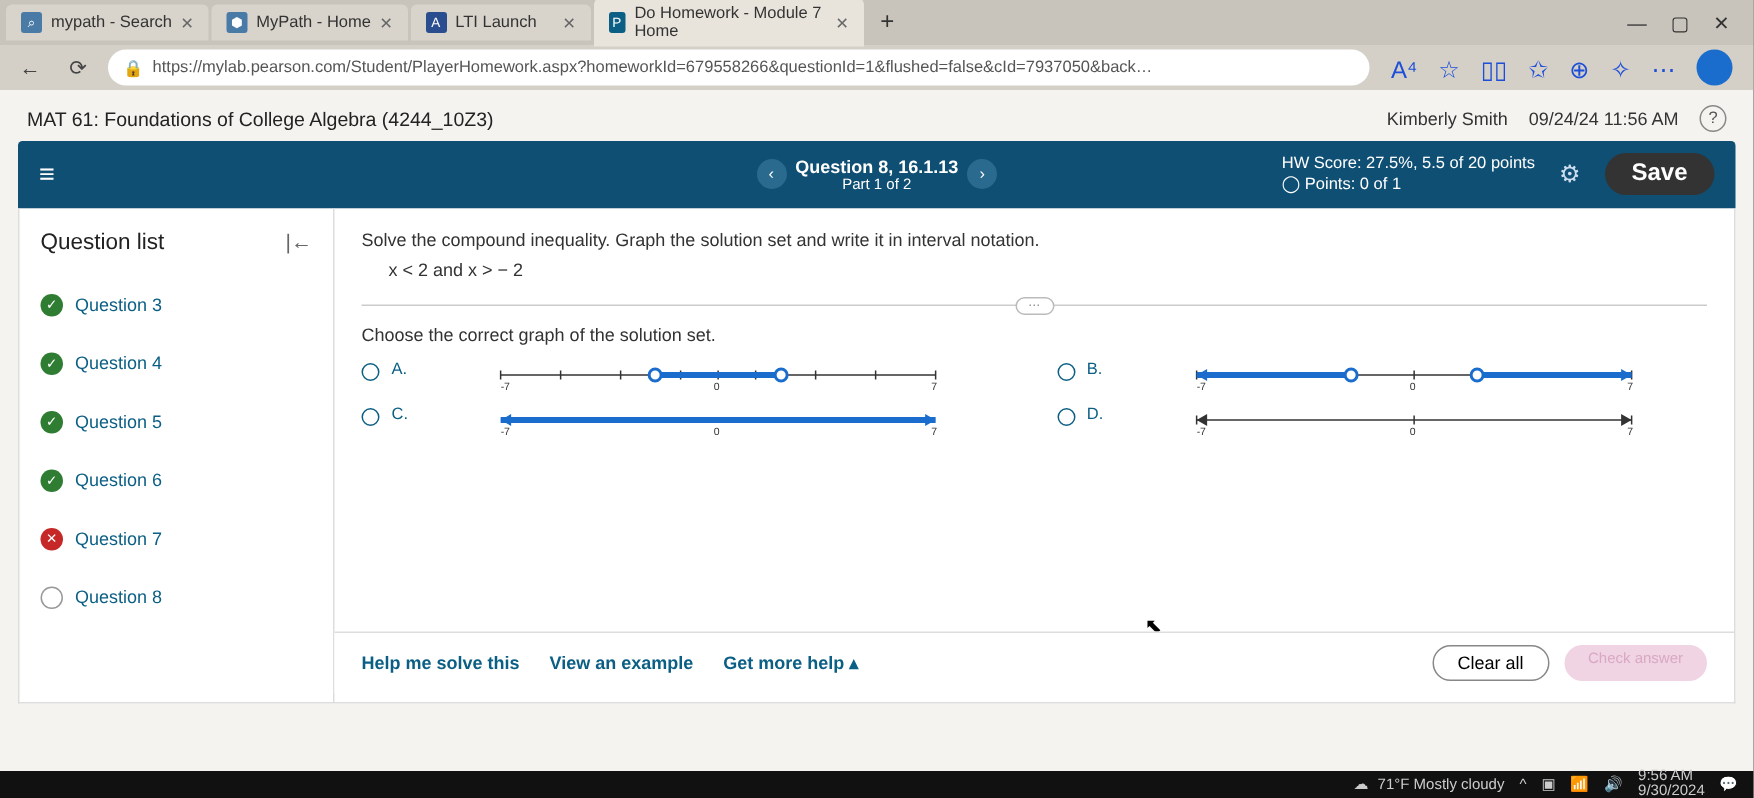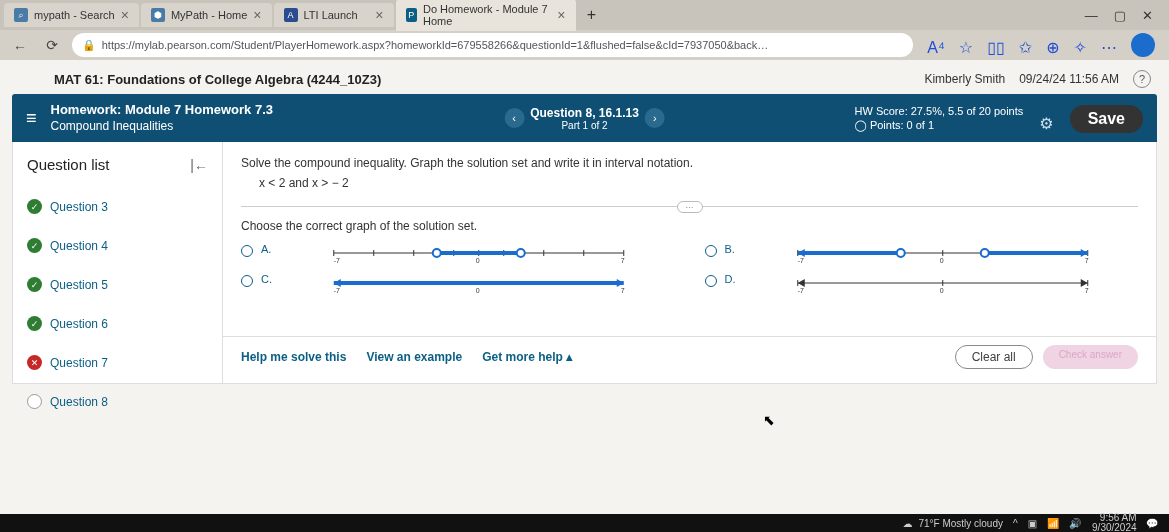--- a/index.html
+++ b/index.html
@@ -15,40 +15,40 @@
 .win-controls { margin-left: auto; display:flex; gap:16px; padding-right:12px; color:#333; font-size:13px; }
 
 .addr-bar { display: flex; align-items: center; height: 30px; padding: 0 8px; gap: 8px; background:#d4d0c8; }
 .addr-btn { width: 24px; height: 24px; display:flex; align-items:center; justify-content:center; color:#444; font-size:14px; }
 .url-field { flex: 1; background: #fff; border-radius: 14px; height: 24px; display:flex; align-items:center; padding:0 10px; font-size:11px; color:#555; gap:6px; }
 .url-right { display:flex; gap:14px; color:#1d4ed8; padding:0 6px; align-items:flex-end; }
 .profile-badge { width:24px; height:24px; background:#1a6dcc; border-radius:50%; }
 
 .page { position: absolute; top:60px; left:0; right:0; bottom:18px; background:#f5f3ef; }
 .course-header { display:flex; align-items:center; padding: 10px 18px 6px; font-size:13px; color:#222; }
-.course-title { font-weight:bold;margin-left:36px; }
+.course-title { font-weight:normal; }
 .course-right { margin-left:auto; display:flex; align-items:center; gap:14px; color:#333; font-size:12px; }
 .help-icon { width:18px;height:18px;border:1px solid #888;border-radius:50%;display:flex;align-items:center;justify-content:center;font-size:11px;color:#555; }
 
 .hw-bar { background:#0f4f73; color:#fff; display:flex; align-items:center; padding:8px 14px; gap:14px; margin:0 12px; border-radius:3px 3px 0 0; }
 .menu-icon { font-size:18px; }
 .hw-titles { font-size:13px; line-height:1.3; }
 .hw-main { font-weight:bold; }
 .hw-sub { font-size:12px; }
 .q-nav { display:flex; align-items:center; gap:6px; margin-left:auto; margin-right:auto; position:absolute; left:50%; transform:translateX(-50%); }
 .q-nav-btn { width:20px;height:20px;background:#2a6a8e;border-radius:50%;display:flex;align-items:center;justify-content:center;font-size:11px;color:#fff; }
 .q-nav-center { text-align:center; }
 .q-nav-title { font-size:12px; font-weight:bold; }
 .q-nav-sub { font-size:10px; }
-.hw-right { margin-left:auto; display:flex; align-items:flex-end; gap:16px; font-size:11px; }
+.hw-right { margin-left:auto; display:flex; align-items:center; gap:16px; font-size:11px; }
 .score-block { line-height:1.3; }
 .gear { font-size:16px; color:#cde; }
 .save-btn { background:#333; color:#fff; border-radius:14px; padding:5px 18px; font-size:16px; font-weight:bold; }
 
-.work-area { display:flex; margin:0 12px; background:#fff; height: 242px; border:1px solid #ddd; border-top:none; }
+.work-area { display:flex; margin:0 12px; background:#fff; height: 330px; border:1px solid #ddd; border-top:none; }
 .qlist { width:210px; border-right:1px solid #ddd; padding:10px 0; }
 .qlist-head { display:flex; align-items:center; padding:4px 14px 14px; font-size:15px; color:#222; }
 .collapse-icon { margin-left:auto; font-size:14px; color:#666; }
 .q-item { display:flex; align-items:center; gap:8px; padding:12px 14px; font-size:12px; color:#0b5f85; }
 .status { width:15px;height:15px;border-radius:50%;display:flex;align-items:center;justify-content:center;font-size:9px;color:#fff; }
 .status.ok { background:#2e7d32; }
 .status.bad { background:#c62828; }
 .status.none { background:#fff; border:1.5px solid #999; }
 
 .main-pane { flex:1; padding:10px 18px; position:relative; font-size:12px; color:#333; }
@@ -60,21 +60,21 @@
 
 .choices { display:grid; grid-template-columns: 1fr 1fr; gap:10px 30px; }
 .choice { display:flex; align-items:flex-start; gap:8px; }
 .radio { width:12px;height:12px;border:1.5px solid #0b5f85;border-radius:50%;margin-top:2px; flex-shrink:0; }
 .choice-label { color:#0b5f85; font-size:11px; width:14px; }
 .nline { flex:1; height:20px; }
 
 .footer-bar { position:absolute; bottom:6px; left:0; right:0; padding:8px 18px; display:flex; align-items:center; gap:20px; font-size:12px; border-top:1px solid #ddd; background:#fff; }
 .footer-link { color:#0b5f85; font-weight:bold; }
 .footer-right { margin-left:auto; display:flex; gap:10px; }
-.clear-btn { border:1.5px solid #888; border-radius:14px; padding:4px 16px; color:#404040; background:#fff; font-size:12px; }
+.clear-btn { border:1.5px solid #888; border-radius:14px; padding:4px 16px; color:#000000; background:#fff; font-size:12px; }
 .check-btn { border-radius:14px; padding:4px 16px; color:#d9a8c4; background:#f0d4e4; font-size:10px; }
 
 .cursor { position:absolute; left:540px; top:270px; font-size:14px; color:#000; pointer-events:none; }
 
 .taskbar { position:absolute; bottom:0; left:0; right:0; height:18px; background:#111; display:flex; align-items:center; padding:0 10px; font-size:10px; color:#ccc; }
 .task-right { margin-left:auto; display:flex; gap:10px; align-items:center; }
 .weather { display:flex; gap:6px; align-items:center; }
 </style>
 </head>
 <body>
@@ -133,24 +133,20 @@
     <span class="course-title">MAT 61: Foundations of College Algebra (4244_10Z3)</span>
     <div class="course-right">
       <span>Kimberly Smith</span>
       <span>09/24/24 11:56 AM</span>
       <span class="help-icon">?</span>
     </div>
   </div>
 
   <div class="hw-bar">
     <span class="menu-icon">≡</span>
-    <div class="hw-titles">
-      <div class="hw-main">Homework:  Module 7 Homework 7.3</div>
-      <div class="hw-sub">Compound Inequalities</div>
-    </div>
     <div class="q-nav">
       <div class="q-nav-btn">‹</div>
       <div class="q-nav-center">
         <div class="q-nav-title">Question 8, 16.1.13</div>
         <div class="q-nav-sub">Part 1 of 2</div>
       </div>
       <div class="q-nav-btn">›</div>
     </div>
     <div class="hw-right">
       <div class="score-block">
@@ -297,19 +293,19 @@
 <div class="taskbar">
   <div class="task-right">
     <div class="weather">
       <span>☁</span>
       <span>71°F Mostly cloudy</span>
     </div>
     <span>^</span>
     <span>▣</span>
     <span>📶</span>
     <span>🔊</span>
-    <div style="text-align:right;line-height:1;">
+    <div style="text-align:left;line-height:1;">
       <div>9:56 AM</div>
       <div>9/30/2024</div>
     </div>
     <span>💬</span>
   </div>
 </div>
 
 </body></html>

